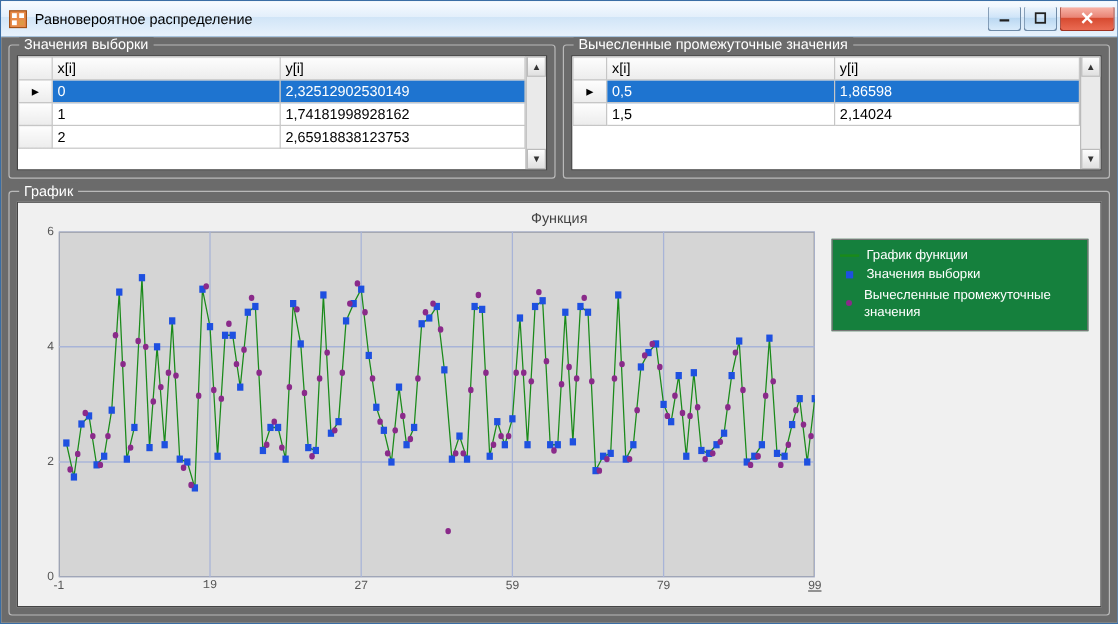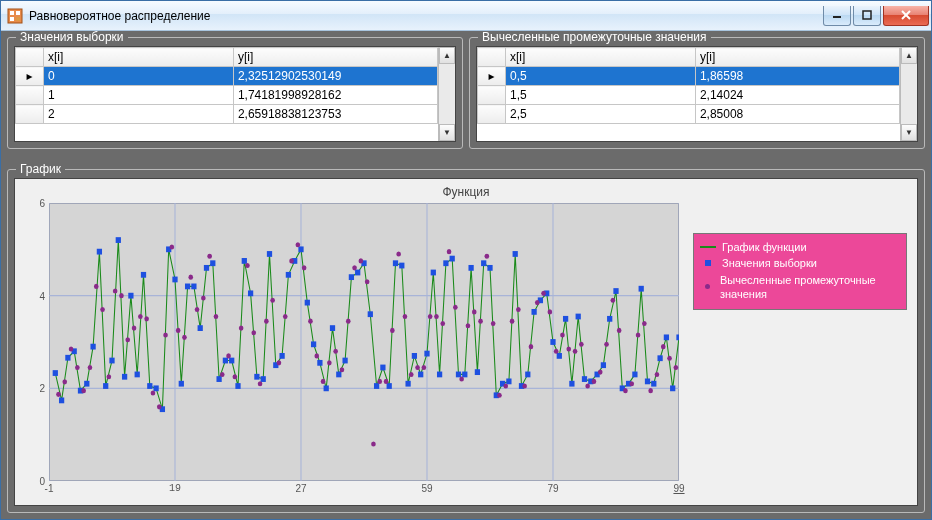--- a/index.html
+++ b/index.html
@@ -9,21 +9,21 @@
   
   .window { width:932px; height:520px; border:1px solid #3a6ea5; background:#fff; display:flex; flex-direction:column;justify-content:center; }
   .titlebar { height:30px; background:linear-gradient(to bottom,#f7fbff,#e3effb 45%,#d1e5f7 46%,#e8f2fc); display:flex; align-items:center; padding:0 0 0 6px; border-bottom:1px solid #a8c4de; }
   .appicon { width:16px; height:16px; margin-right:6px; }
   .title { flex:1; color:#000; font-size:12px; }
   .winbtns { display:flex; height:20px; margin-right:2px; }
   .winbtn { width:28px; height:20px; border:1px solid #6f8ba8; border-top:none; border-radius:0 0 3px 3px; margin-left:2px; display:flex; align-items:center; justify-content:center; background:linear-gradient(to bottom,#eaf3fc,#cfe4f8 45%,#b9d7f1 46%,#d9ebfb); }
   .winbtn.close { width:46px; background:linear-gradient(to bottom,#f7b4a8,#e98475 45%,#d6492f 46%,#ea6b53); border-color:#a03323; }
   .winbtn svg { display:block; }
 
-  .client { flex:1; background:#6b6b6b; padding:6px; display:flex; flex-direction:column; gap:20px; overflow:hidden; }
+  .client { flex:1; background:#6b6b6b; padding:6px; display:flex; flex-direction:column; gap:10px; overflow:hidden; }
 
   .row2 { display:flex; gap:6px; }
   .groupbox { border:1px solid #b9b9b9; border-radius:3px; padding:8px 6px 6px 6px; position:relative; background:#6b6b6b; }
   .groupbox-legend { position:absolute; top:-8px; left:8px; background:#6b6b6b; color:#fff; padding:0 4px; font-size:12px; }
 
   .gb-sample { flex:1; }
   .gb-computed { flex:1; }
   .gb-chart { flex:1; display:flex; flex-direction:column; }
 
   
@@ -40,21 +40,21 @@
   .vscroll .track { position:absolute; top:17px; bottom:17px; left:0; right:0; }
   .vscroll .arrow.bottom { position:absolute; bottom:0; left:0; right:0; }
 
   
   .chart-outer { flex:1; background:#f0f0f0; border:1px solid #444; display:flex; flex-direction:column; padding:4px 4px 4px 4px; position:relative; }
   .chart-title { text-align:center; color:#444; font-size:12px; margin:2px 0 4px 0; }
   .chart-body { flex:1; display:flex; }
   .plot-wrap { flex:1; position:relative; }
   .plot-area { background:#d5d5d5; border:1px solid #999; position:absolute; left:30px; right:4px; top:0; bottom:20px; }
   .legend { width:230px; padding:6px 6px 0 10px; }
-  .legend-box { background:#ec4899; border:1px solid #777; padding:6px; color:#fff; font-size:11px; line-height:1.3;margin-top:24px; }
+  .legend-box { background:#15803d; border:1px solid #777; padding:6px; color:#fff; font-size:11px; line-height:1.3; }
   .legend-row { display:flex; align-items:center; gap:6px; margin-bottom:2px; }
   .lg-sym { width:16px; display:flex; align-items:center; justify-content:center; }
   .lg-line { width:16px; height:2px; background:#1a8a1a; }
   .lg-sq { width:6px; height:6px; background:#1e50e0; }
   .lg-dot { width:5px; height:5px; border-radius:50%; background:#8a2a8a; }
 
   svg.plot-svg { position:absolute; left:30px; top:0; right:4px; bottom:20px; width:calc(100% - 34px); height:calc(100% - 20px); }
   .y-ticks { position:absolute; left:0; top:0; bottom:20px; width:28px; }
   .y-tick { position:absolute; right:2px; font-size:10px; color:#555; transform:translateY(-50%); }
   .x-ticks { position:absolute; left:30px; right:4px; bottom:0; height:18px; }
@@ -157,25 +157,20 @@
               </tr>
               <tr class="sel">
                 <td class="rowhdr"><span class="current-row-marker">▸</span></td>
                 <td class="cell">0,5</td>
                 <td class="cell">1,86598</td>
               </tr>
               <tr>
                 <td class="rowhdr"></td>
                 <td>1,5</td>
                 <td>2,14024</td>
-              </tr>
-              <tr>
-                <td class="rowhdr"></td>
-                <td>2,5</td>
-                <td>2,85008</td>
               </tr>
             </tbody>
               </table>
           </div>
           <div class="vscroll">
             <div class="arrow">▲</div>
             <div class="track"></div>
             <div class="arrow bottom">▼</div>
           </div>
         </div>

